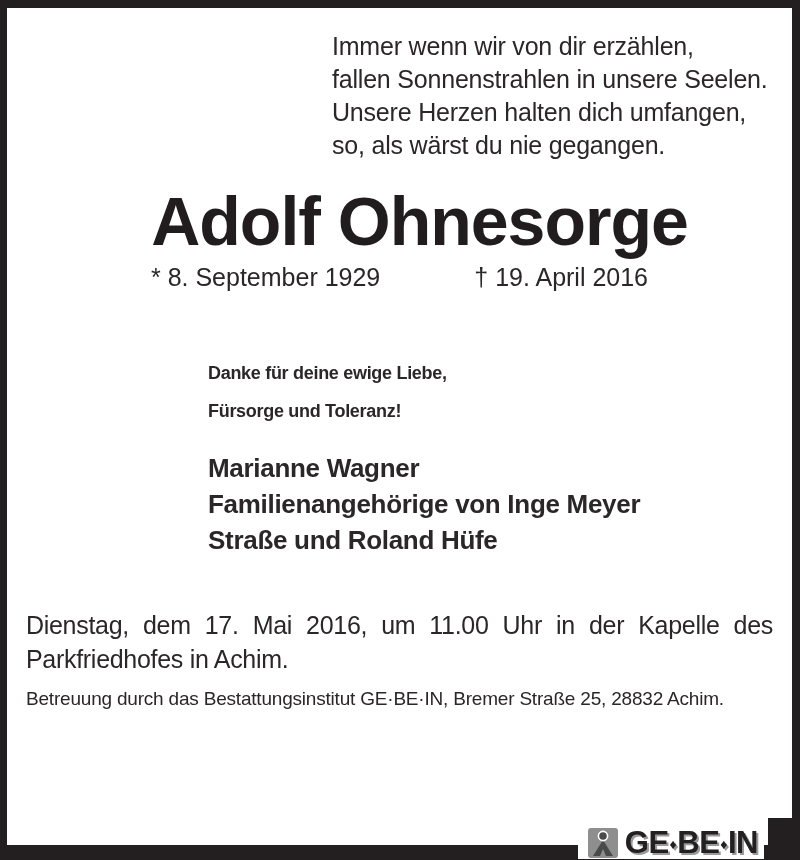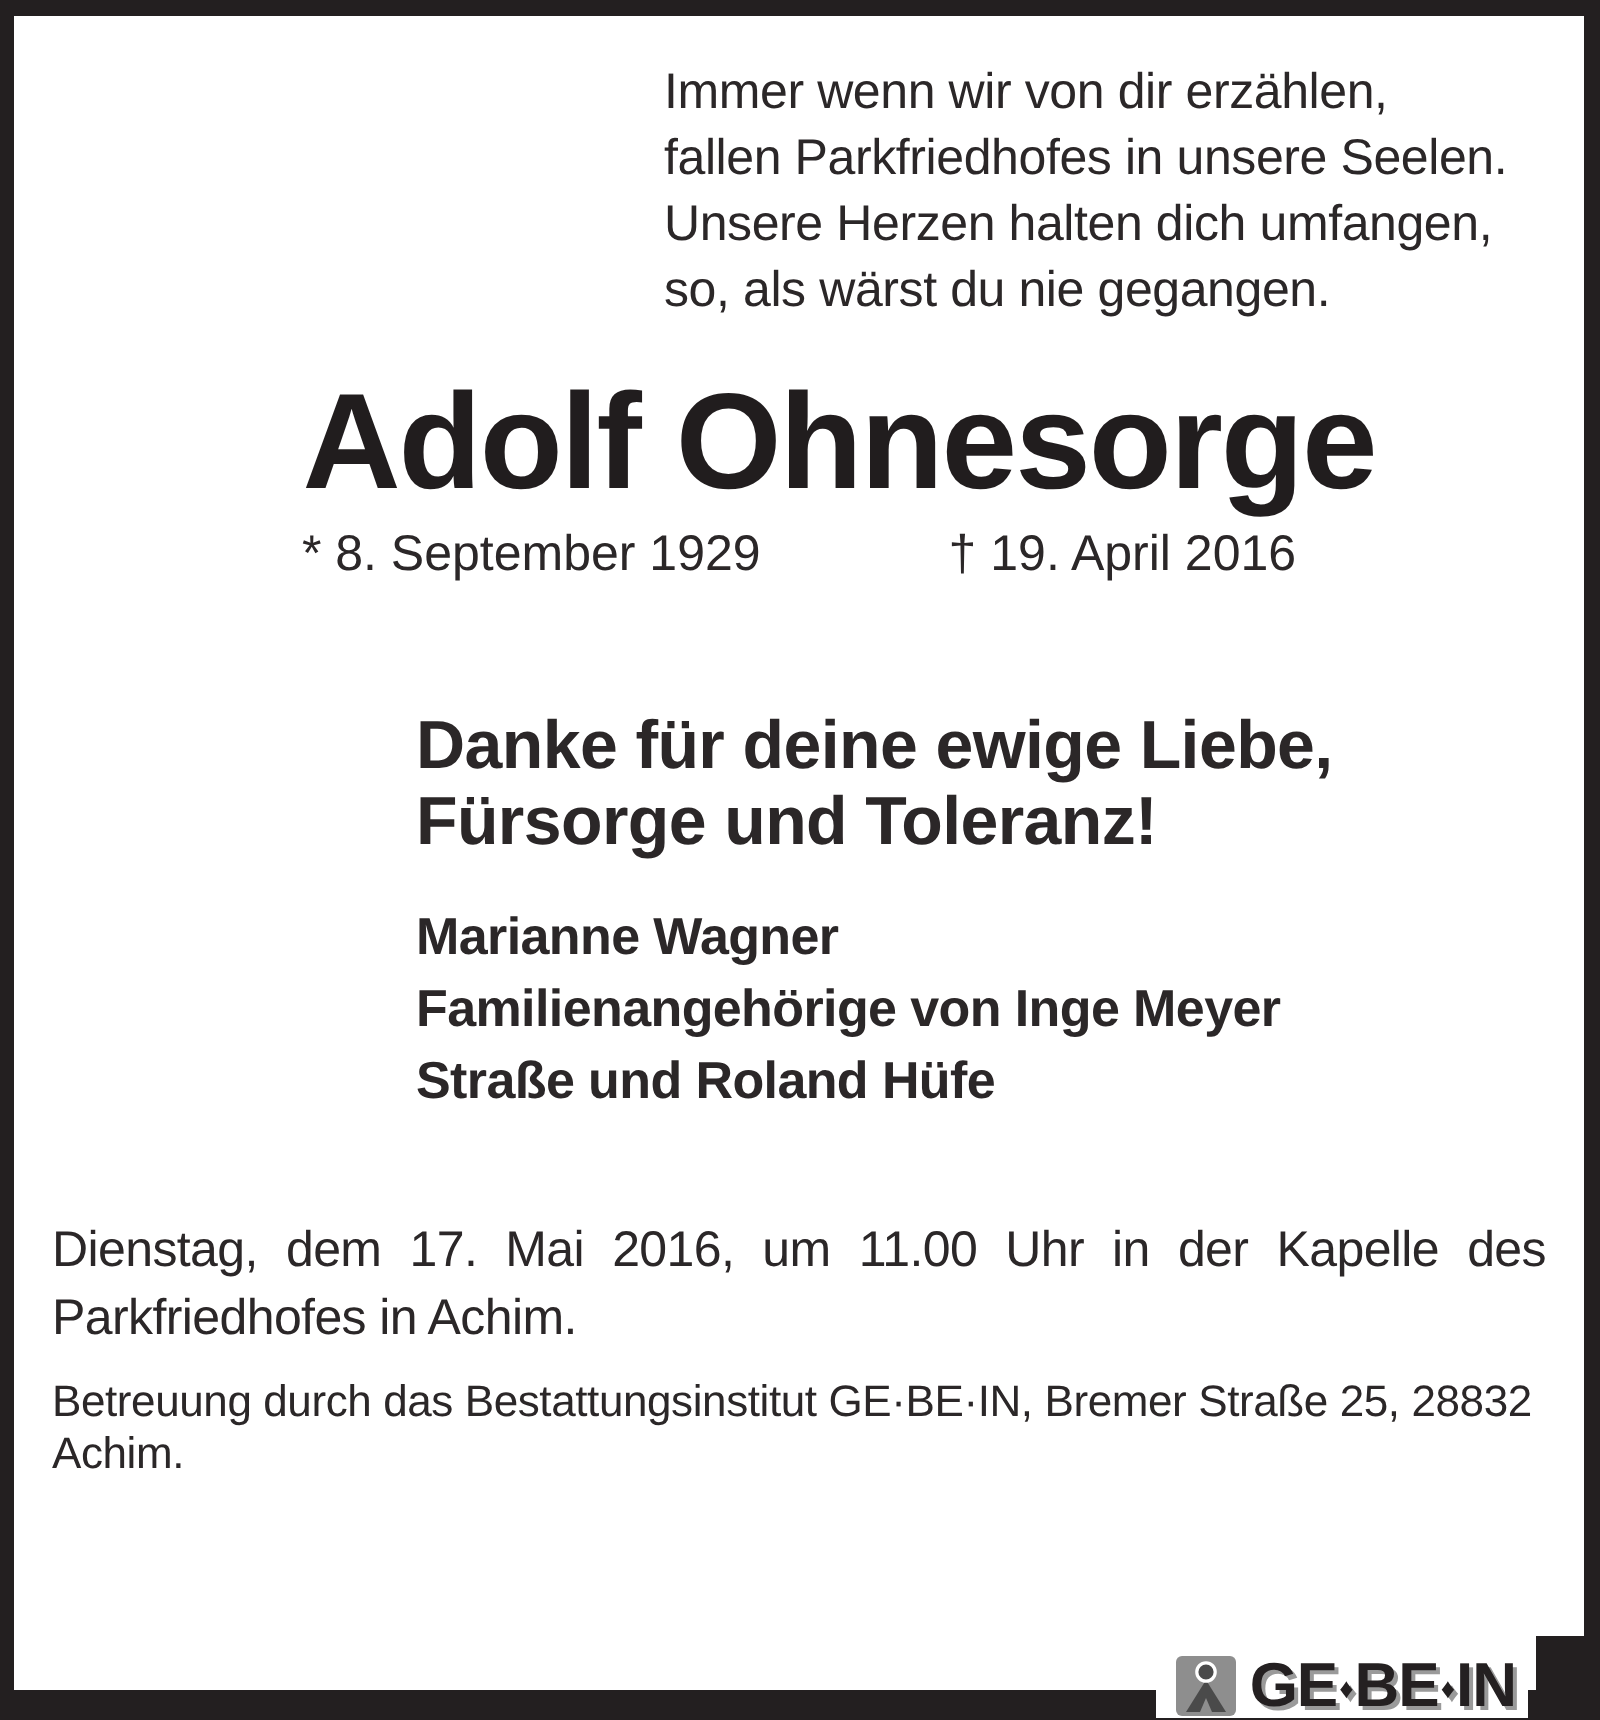--- a/index.html
+++ b/index.html
@@ -43,40 +43,40 @@
   }
 
   .dates {
     display:flex; justify-content:center; gap:94px;
     margin-top:4px;
     font-size:25px;
   }
 
   .thanks {
     margin:62px 0 0 201px;
-    font-size:34px; font-weight:700; line-height:38px;
+    font-size:18px; font-weight:700; line-height:38px;
     letter-spacing:-0.3px;
   }
 
   .mourners {
     margin:20px 0 0 201px;
     font-size:26px; font-weight:700; line-height:36px;
     letter-spacing:-0.3px;
   }
 
   .funeral {
     margin:50px 19px 0 19px;
     font-size:25px; line-height:34px;
     letter-spacing:-0.3px;
   }
   .funeral .just { text-align:justify; text-align-last:justify; }
 
   .care-note {
     margin:12px 0 0 19px;
-    font-size:22px;
+    font-size:19px;
     letter-spacing:-0.2px;
   }
 
   
   .logo-box {
     position:absolute; right:36px; bottom:1px;
     display:flex; align-items:flex-end; gap:7px;
     background:#ffffff;
     padding:3px 6px 1px 10px;
     z-index:3;
@@ -103,21 +103,21 @@
   <div class="frame frame-top"></div>
   <div class="frame frame-left"></div>
   <div class="frame frame-right"></div>
   <div class="frame frame-bottom"></div>
   <div class="frame frame-corner"></div>
 
   <div class="content">
 
     <div class="poem">
       <div>Immer wenn wir von dir erzählen,</div>
-      <div>fallen Parkfriedhofes in unsere Seelen.</div>
+      <div>fallen Sonnenstrahlen in unsere Seelen.</div>
       <div>Unsere Herzen halten dich umfangen,</div>
       <div>so, als wärst du nie gegangen.</div>
     </div>
 
     <div class="name">Adolf Ohnesorge</div>
 
     <div class="dates">
       <span>* 8. September 1929</span>
       <span>† 19. April 2016</span>
     </div>

